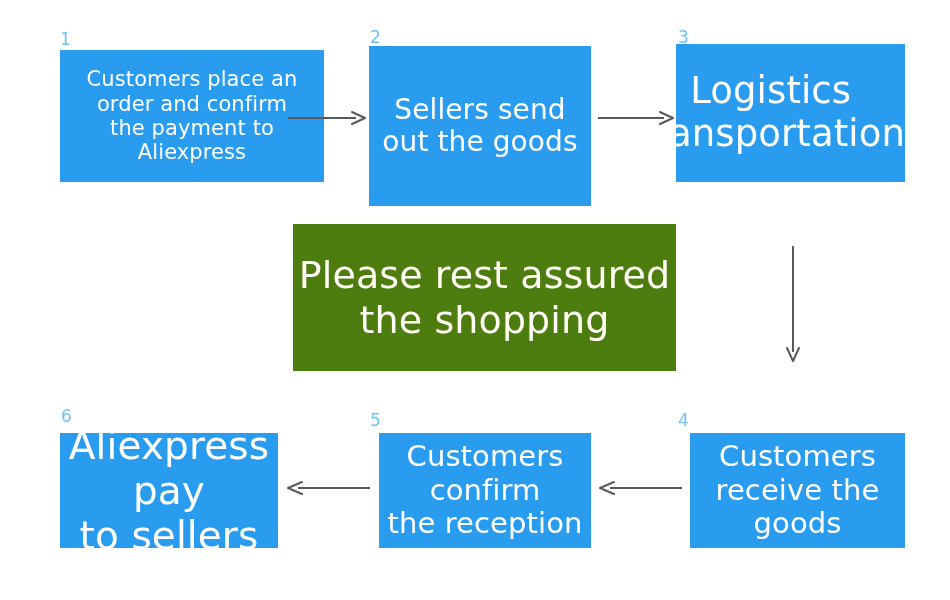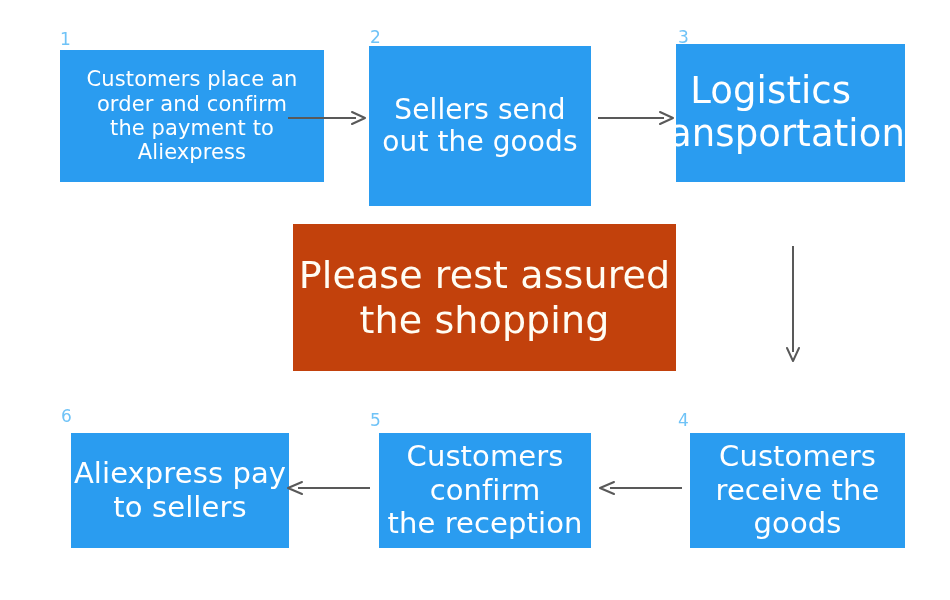--- a/index.html
+++ b/index.html
@@ -31,42 +31,42 @@
     align-items: center;
     justify-content: center;
     text-align: center;
     color: #ffffff;
     line-height: 1.16;
     letter-spacing: 0.1px;
     white-space: pre-line;
     overflow: visible;
   }
   .node.blue   { background: #2a9cf0; }
-  .node.orange { background: #c2410c; color: #fffdf4; }
+  .node.orange { background: #4d7c0f; color: #fffdf4; }
 
   
   .step-num {
     position: absolute;
     color: #6fc3f7;
     font-size: 17px;
     line-height: 1;
     font-weight: 400;
     letter-spacing: 0;
   }
 
   
   #box1 { left: 60px;  top: 50px;  width: 264px; height: 132px; font-size: 21px; }
   #box2 { left: 369px; top: 46px;  width: 222px; height: 160px; font-size: 28px; }
   #box3 { left: 676px; top: 44px;  width: 229px; height: 138px; font-size: 37px; justify-content: flex-end; }
 
   #boxCenter { left: 293px; top: 224px; width: 383px; height: 147px; font-size: 38px; }
 
   #box4 { left: 690px; top: 433px; width: 215px; height: 115px; font-size: 29px; }
   #box5 { left: 379px; top: 433px; width: 212px; height: 115px; font-size: 29px; }
-  #box6 { left: 60px;  top: 433px; width: 218px; height: 115px; font-size: 29px; margin-left: 11px; }
+  #box6 { left: 60px;  top: 433px; width: 218px; height: 115px; font-size: 39px; }
 
   #num1 { left: 60px;  top: 31px; }
   #num2 { left: 370px; top: 29px; }
   #num3 { left: 678px; top: 29px; }
   #num4 { left: 678px; top: 412px; }
   #num5 { left: 370px; top: 412px; }
   #num6 { left: 61px;  top: 408px; }
 
   
   .arrow {

